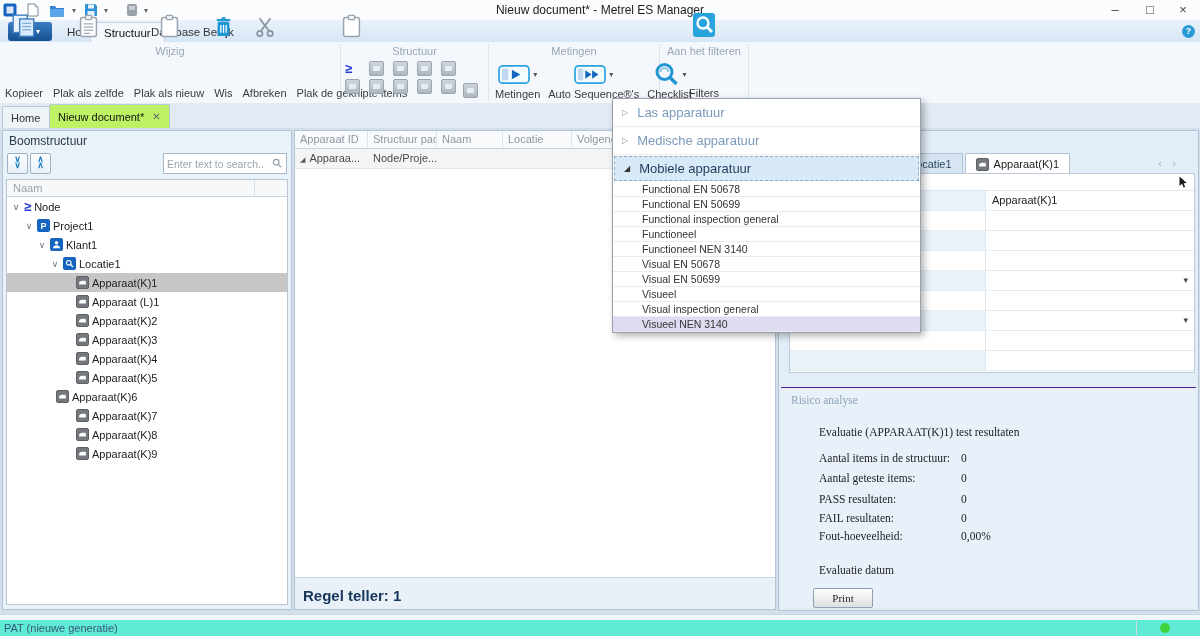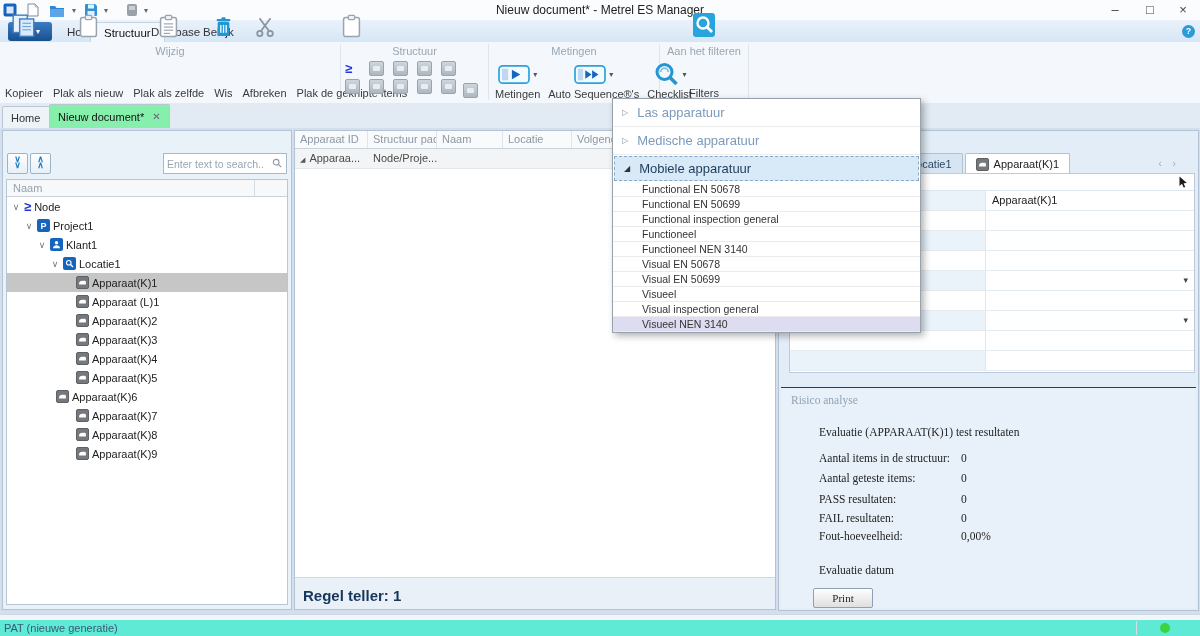--- a/index.html
+++ b/index.html
@@ -35,21 +35,21 @@
   .sic::after{content:"";position:absolute;left:3px;top:4px;right:3px;bottom:4px;background:#e9edf1;border-radius:1px;}
   .sic.extra{position:absolute;left:118px;top:24px;}
   .nodeglyph{color:#2335d8;font-weight:bold;font-size:13px;line-height:13px;font-style:italic;}
   .medbtn{display:flex;flex-direction:column;align-items:center;justify-content:flex-end;height:100%;padding:0 4px;color:#3a3a3a;font-size:11px;white-space:nowrap;}
   .medbtn .mrow{height:28px;display:flex;align-items:center;gap:3px;}
   .caret{color:#555;font-size:8px;}
 
   
   #doctabs{position:absolute;left:0;top:103px;width:1200px;height:25px;background:#e2ebf4;}
   .dtabdoc{position:absolute;top:3px;height:21px;padding:0 8px;background:#eef3f8;border:1px solid #b9c7d5;border-bottom:none;line-height:20px;color:#333;display:flex;align-items:center;gap:8px;border-radius:2px 2px 0 0;}
-  .dtabdoc.active{background:#86efac;top:1px;height:23px;color:#111;}
+  .dtabdoc.active{background:#bef264;top:1px;height:23px;color:#111;}
   .xico{color:#667;font-size:10px;line-height:10px;}
 
   
   #treepanel{position:absolute;left:2px;top:130px;width:290px;height:480px;background:#e9f1f9;border:1px solid #b3c3d3;box-sizing:border-box;}
   #treetitle{height:20px;line-height:20px;padding-left:6px;color:#2b3a4a;font-size:12px;}
   #treetools{position:absolute;left:0;top:20px;right:0;height:27px;}
   .tb{position:absolute;top:2px;width:21px;height:21px;background:linear-gradient(#fdfefe,#e8f0f7);border:1px solid #9db3c7;border-radius:2px;text-align:center;padding:0;}
   .dbl{color:#1f7fc4;font-weight:bold;font-size:9px;line-height:6px;display:inline-block;}
   #searchbox{position:absolute;right:4px;top:2px;width:122px;height:19px;background:#fff;border:1px solid #a9b9c9;display:flex;align-items:center;}
   #searchbox input{flex:1;border:none;outline:none;font-size:10.5px;color:#444;padding:0 3px;font-family:inherit;background:transparent;min-width:0;}
@@ -197,38 +197,38 @@
                 </g>
               </svg>
             </span>
           <span class="blabel">Kopieer</span>
         </div>
         <div class="bigbtn">
           <span class="bicon">
               <svg width="19" height="24" viewBox="0 0 18 22">
                 <rect x="1.5" y="3" width="15" height="18" rx="2" fill="#fff" stroke="#98a4af" stroke-width="1.4"></rect>
                 <rect x="6" y="1" width="6" height="4" rx="1" fill="#eef2f5" stroke="#98a4af" stroke-width="1.2"></rect>
-              </svg>
-            </span>
-          <span class="blabel">Plak als nieuw</span>
-        </div>
-        <div class="bigbtn">
-          <span class="bicon">
-              <svg width="19" height="24" viewBox="0 0 18 22">
-                <rect x="1.5" y="3" width="15" height="18" rx="2" fill="#fff" stroke="#98a4af" stroke-width="1.4"></rect>
-                <rect x="6" y="1" width="6" height="4" rx="1" fill="#eef2f5" stroke="#98a4af" stroke-width="1.2"></rect>
                 <g stroke="#9aa6b1" stroke-width="1.1">
                   <line x1="4.5" y1="9" x2="13.5" y2="9"></line>
                   <line x1="4.5" y1="12" x2="13.5" y2="12"></line>
                   <line x1="4.5" y1="15" x2="13.5" y2="15"></line>
                   <line x1="4.5" y1="18" x2="10.5" y2="18"></line>
                 </g>
               </svg>
             </span>
           <span class="blabel">Plak als zelfde</span>
+        </div>
+        <div class="bigbtn">
+          <span class="bicon">
+              <svg width="19" height="24" viewBox="0 0 18 22">
+                <rect x="1.5" y="3" width="15" height="18" rx="2" fill="#fff" stroke="#98a4af" stroke-width="1.4"></rect>
+                <rect x="6" y="1" width="6" height="4" rx="1" fill="#eef2f5" stroke="#98a4af" stroke-width="1.2"></rect>
+              </svg>
+            </span>
+          <span class="blabel">Plak als nieuw</span>
         </div>
         <div class="bigbtn">
           <span class="bicon">
               <svg width="17" height="22" viewBox="0 0 16 20">
                 <rect x="2.5" y="5" width="11" height="13.5" rx="1.5" fill="#2196d3"></rect>
                 <rect x="1.5" y="2.5" width="13" height="2.2" rx="1" fill="#2196d3"></rect>
                 <rect x="6" y="0.8" width="4" height="2.2" rx="1" fill="#2196d3"></rect>
                 <g stroke="#fff" stroke-width="1.2">
                   <line x1="5.5" y1="8" x2="5.5" y2="15.5"></line>
                   <line x1="8" y1="8" x2="8" y2="15.5"></line>
@@ -348,20 +348,21 @@
       <span>Home</span>
         <span class="xico">✕</span>
     </div>
     <div class="dtabdoc active" style="left:49px">
       <span>Nieuw document*</span>
         <span class="xico">✕</span>
     </div>
   </div>
 
   <div id="treepanel">
+    <div id="treetitle">Boomstructuur</div>
     <div id="treetools">
       <button class="tb" style="left:4px"><span class="dbl">∨<br>∨</span></button>
       <button class="tb" style="left:27px"><span class="dbl">∧<br>∧</span></button>
       <div id="searchbox">
         <input placeholder="Enter text to search..." style="">
         <span style="padding:0 4px;"><svg width="10" height="10" viewBox="0 0 12 12">
               <circle cx="5" cy="5" r="3.4" fill="none" stroke="#8a97a4" stroke-width="1.3"></circle>
               <line x1="7.6" y1="7.6" x2="11" y2="11" stroke="#8a97a4" stroke-width="1.4"></line>
             </svg></span>
       </div>

